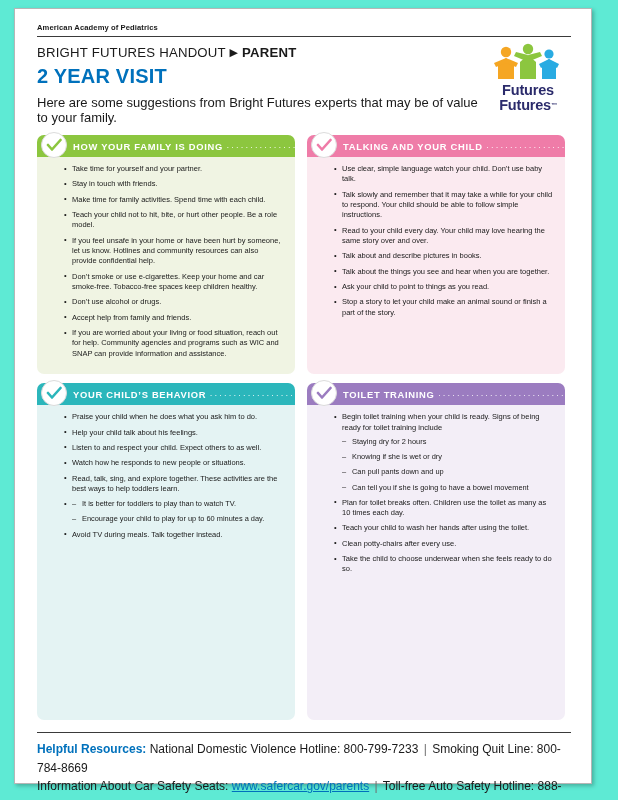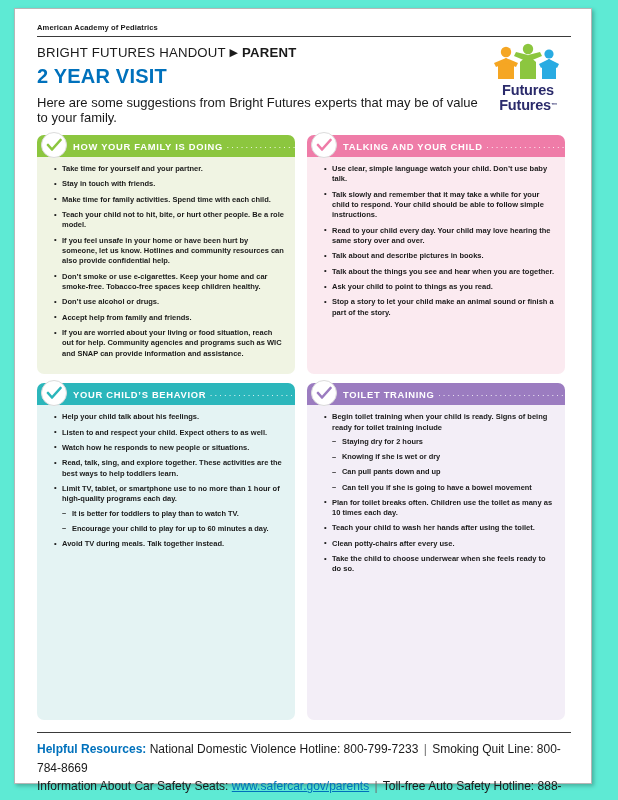--- a/index.html
+++ b/index.html
@@ -137,22 +137,21 @@
     white-space: nowrap;
     overflow: hidden;
   }
   .panel-title .dots {
     letter-spacing: 1.6px;
     font-weight: normal;
     opacity: 0.85;
   }
 
   .panel-body {
-    padding: 7px 10px 0 16px;
-    font-weight: bold;
+    padding: 7px 10px 0 26px;
   }
   ul.bul {
     list-style: none;
     margin: 0; padding: 0;
   }
   ul.bul > li {
     position: relative;
     padding-left: 9px;
     margin-bottom: 5px;
     font-size: 7.5px;
@@ -331,26 +330,26 @@
                   <path d="M2 8 L6 12.5 L14.5 3" stroke="#2bb6bb" stroke-width="2.6" fill="none" stroke-linecap="round" stroke-linejoin="round"></path>
                 </svg>
             </div>
             <div class="panel-title">
               <span>YOUR CHILD’S BEHAVIOR</span>
               <span class="dots"> ·······································</span>
             </div>
           </div>
           <div class="panel-body">
             <ul class="bul">
+              <li>Praise your child when he does what you ask him to do.</li>
               <li>Help your child talk about his feelings.</li>
               <li>Listen to and respect your child. Expect others to as well.</li>
               <li>Watch how he responds to new people or situations.</li>
               <li>Read, talk, sing, and explore together. These activities are the best ways to help toddlers learn.</li>
               <li>
-                <span>Limit TV, tablet, or smartphone use to no more than 1 hour of high-quality programs each day.</span>
                 <ul class="sub">
                   <li>It is better for toddlers to play than to watch TV.</li>
                   <li>Encourage your child to play for up to 60 minutes a day.</li>
                 </ul>
               </li>
               <li>Avoid TV during meals. Talk together instead.</li>
             </ul>
           </div>
         </div>
 

